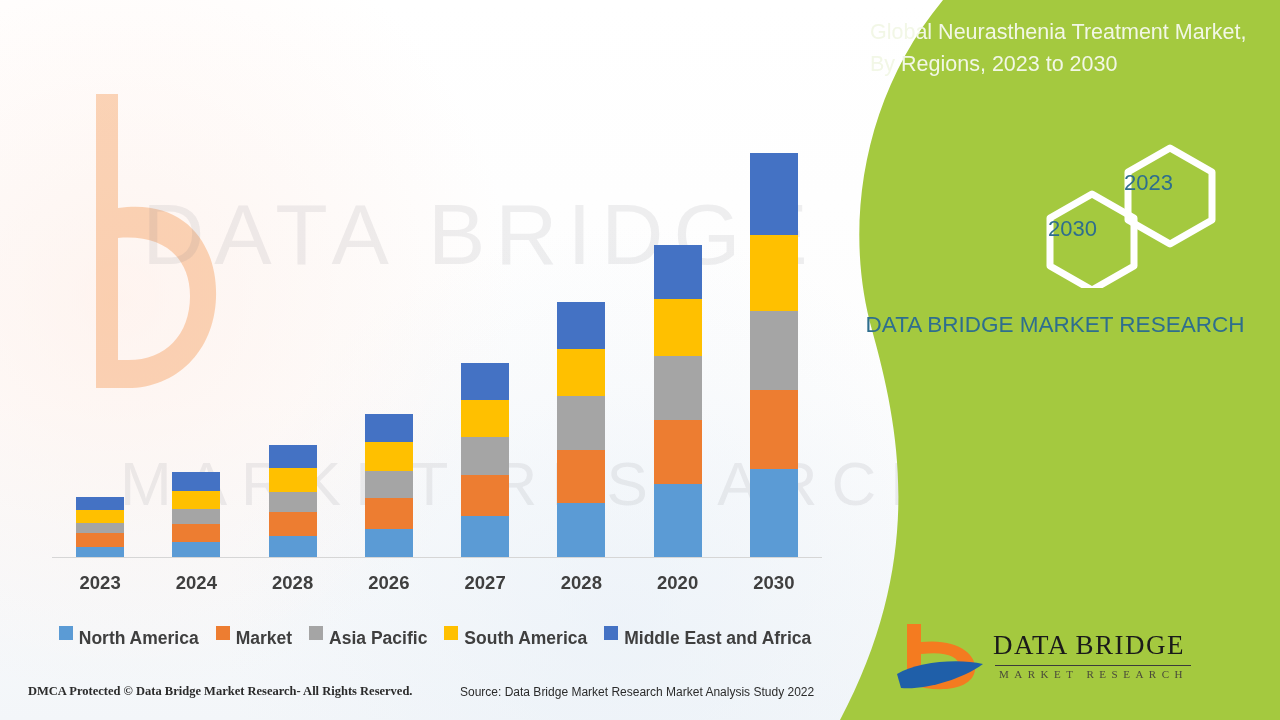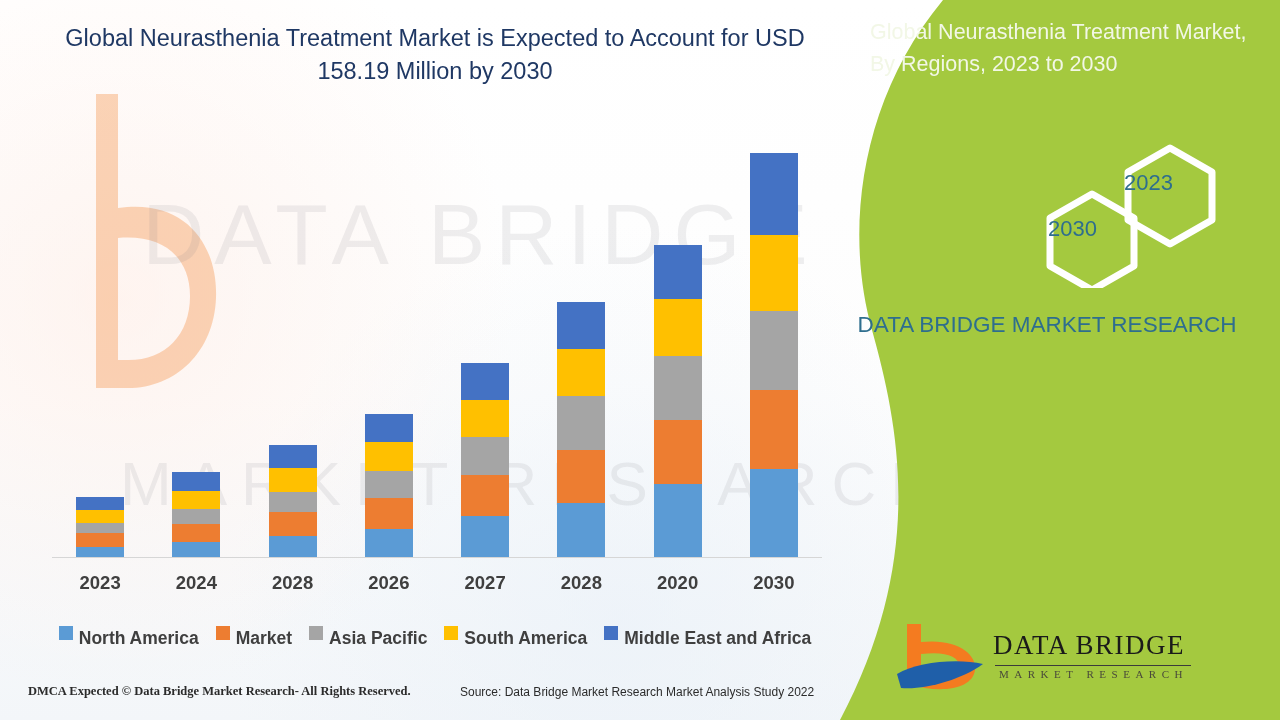--- a/index.html
+++ b/index.html
@@ -205,21 +205,21 @@
     position: absolute;
     color: #2e6e8e;
     font-size: 22px;
     font-weight: 400;
   }
   .hex-2023 { left: 294px; top: 42px; }
   .hex-2030 { left: 218px; top: 88px; }
 
   .brand-line {
     position: absolute;
-    left: 12px; top: 308px;
+    left: 20px; top: 308px;
     width: 410px;
     text-align: center;
     color: #2e6e8e;
     font-size: 22.5px;
     line-height: 33px;
     font-weight: 400;
   }
 
   
   .logo { position: absolute; left: 65px; top: 618px; width: 310px; height: 86px; }
@@ -257,21 +257,20 @@
   <div class="left-panel">
 
     <svg class="wm-b" viewBox="0 0 140 330">
       <path d="M18 6 L40 6 L40 300 L18 300 Z" fill="#F47B20"></path>
       <path d="M40 120 C 110 110, 140 160, 138 210 C 136 265, 96 302, 46 300 L 40 300 L40 272 L46 272 C 86 274, 112 248, 112 208 C 112 170, 86 146, 40 150 Z" fill="#F47B20"></path>
     </svg>
 
     <div class="wm-text">DATA BRIDGE</div>
     <div class="wm-text l2">MARKET RESEARCH</div>
 
-    <div class="chart-title">Global Neurasthenia Treatment Market is Expected to Account for USD 158.19 Million by 2030</div>
 
     <div class="plot">
       <div class="bars" id="bars">
           <div class="bar-col">
             <div class="bar">
               <div class="seg" style="background: rgb(91, 155, 213); height: 9.85368px;"></div>
               <div class="seg" style="background: rgb(237, 125, 49); height: 13.9237px;"></div>
               <div class="seg" style="background: rgb(165, 165, 165); height: 10.7105px;"></div>
               <div class="seg" style="background: rgb(255, 192, 0); height: 12.8526px;"></div>
               <div class="seg" style="background: rgb(68, 114, 196); height: 12.8526px;"></div>
@@ -371,21 +370,21 @@
         <div class="legend-item">
           <span class="legend-swatch" style="background: rgb(255, 192, 0);"></span>
           <span class="legend-label">South America</span>
         </div>
         <div class="legend-item">
           <span class="legend-swatch" style="background: rgb(68, 114, 196);"></span>
           <span class="legend-label">Middle East and Africa</span>
         </div>
       </div>
 
-    <div class="footer-dmca">DMCA Expected © Data Bridge Market Research- All Rights Reserved.</div>
+    <div class="footer-dmca">DMCA Protected © Data Bridge Market Research- All Rights Reserved.</div>
     <div class="footer-source">Source: Data Bridge Market Research Market Analysis Study 2022</div>
   </div>
 
   <div class="green-panel">
     <svg class="shape" width="450" height="720" viewBox="0 0 450 720">
       <path d="M113 0 L450 0 L450 720 L10 720 C 95 560, 70 430, 42 330 C 14 230, 30 100, 113 0 Z" fill="#A4C93F"></path>
     </svg>
 
     <div class="green-content">
       <div class="panel-title">Global Neurasthenia Treatment Market, By Regions, 2023 to 2030</div>

